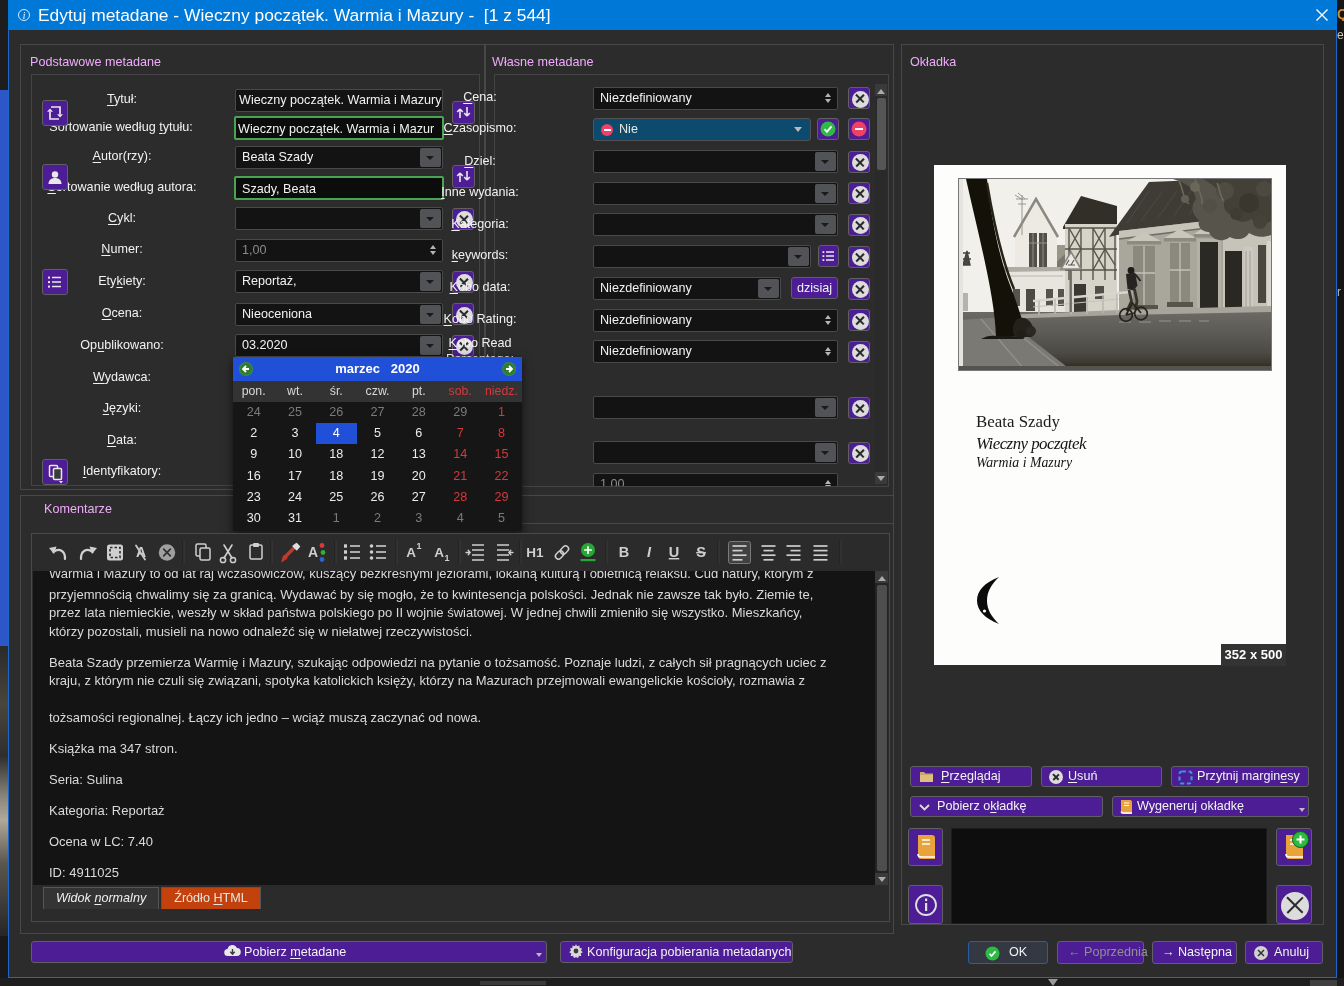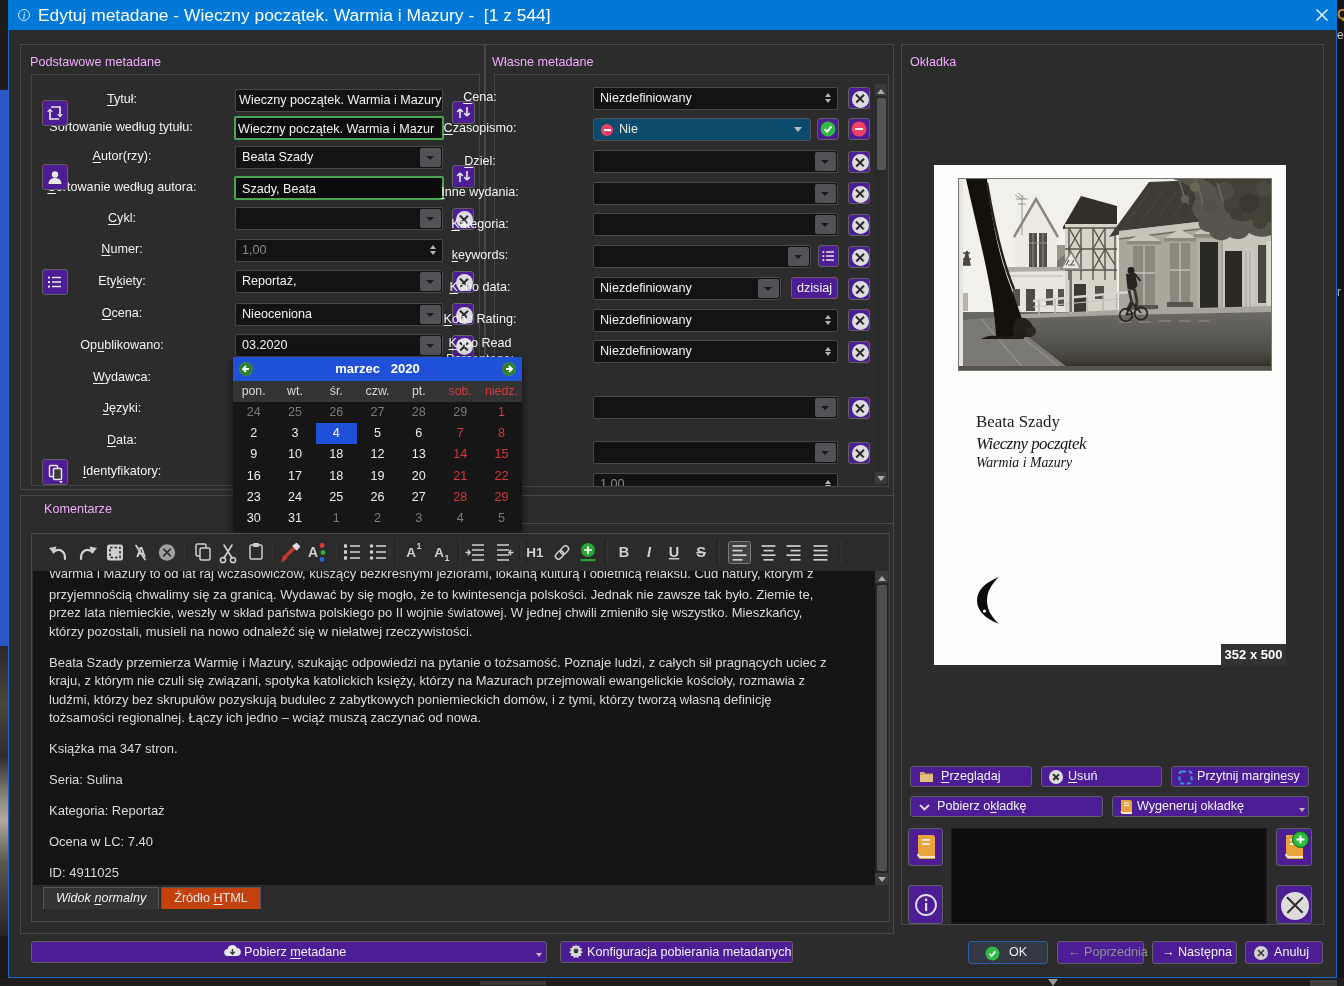--- a/index.html
+++ b/index.html
@@ -403,21 +403,20 @@
     <path d="M808 6 V30" stroke="#3c3c3c"></path>
   </svg>
 <div class="a " style="left:33px;top:571px;width:842px;height:314px;background:#141414"></div>
 <div class="a cmt" style="left:49px;top:571px;width:800px;height:348px;overflow:hidden">
     <div style="top:-5.8px">Warmia i Mazury to od lat raj wczasowiczów, kuszący bezkresnymi jeziorami, lokalną kulturą i obietnicą relaksu. Cud natury, którym z</div>
     <div style="top:14.5px">przyjemnością chwalimy się za granicą. Wydawać by się mogło, że to kwintesencja polskości. Jednak nie zawsze tak było. Ziemie te,</div>
     <div style="top:33.1px">przez lata niemieckie, weszły w skład państwa polskiego po II wojnie światowej. W jednej chwili zmieniło się wszystko. Mieszkańcy,</div>
     <div style="top:51.7px">którzy pozostali, musieli na nowo odnaleźć się w niełatwej rzeczywistości.</div>
     <div style="top:82.5px">Beata Szady przemierza Warmię i Mazury, szukając odpowiedzi na pytanie o tożsamość. Poznaje ludzi, z całych sił pragnących uciec z</div>
     <div style="top:101.1px">kraju, z którym nie czuli się związani, spotyka katolickich księży, którzy na Mazurach przejmowali ewangelickie kościoły, rozmawia z</div>
-    <div style="top:119.7px">ludźmi, którzy bez skrupułów pozyskują budulec z zabytkowych poniemieckich domów, i z tymi, którzy tworzą własną definicję</div>
     <div style="top:138.3px">tożsamości regionalnej. Łączy ich jedno – wciąż muszą zaczynać od nowa.</div>
     <div style="top:169.2px">Książka ma 347 stron.</div>
     <div style="top:200.2px">Seria: Sulina</div>
     <div style="top:231.2px">Kategoria: Reportaż</div>
     <div style="top:262.2px">Ocena w LC: 7.40</div>
     <div style="top:293.2px">ID: 4911025</div>
   </div>
 <div class="a " style="left:875px;top:571px;width:13px;height:314px;background:#242424"></div>
 <div class="a sba sbu" style="top:571px;height:12px;left:875px;width:13px"></div>
 <div class="a sba sbd" style="top:873px;height:12px;left:875px;width:13px"></div>

